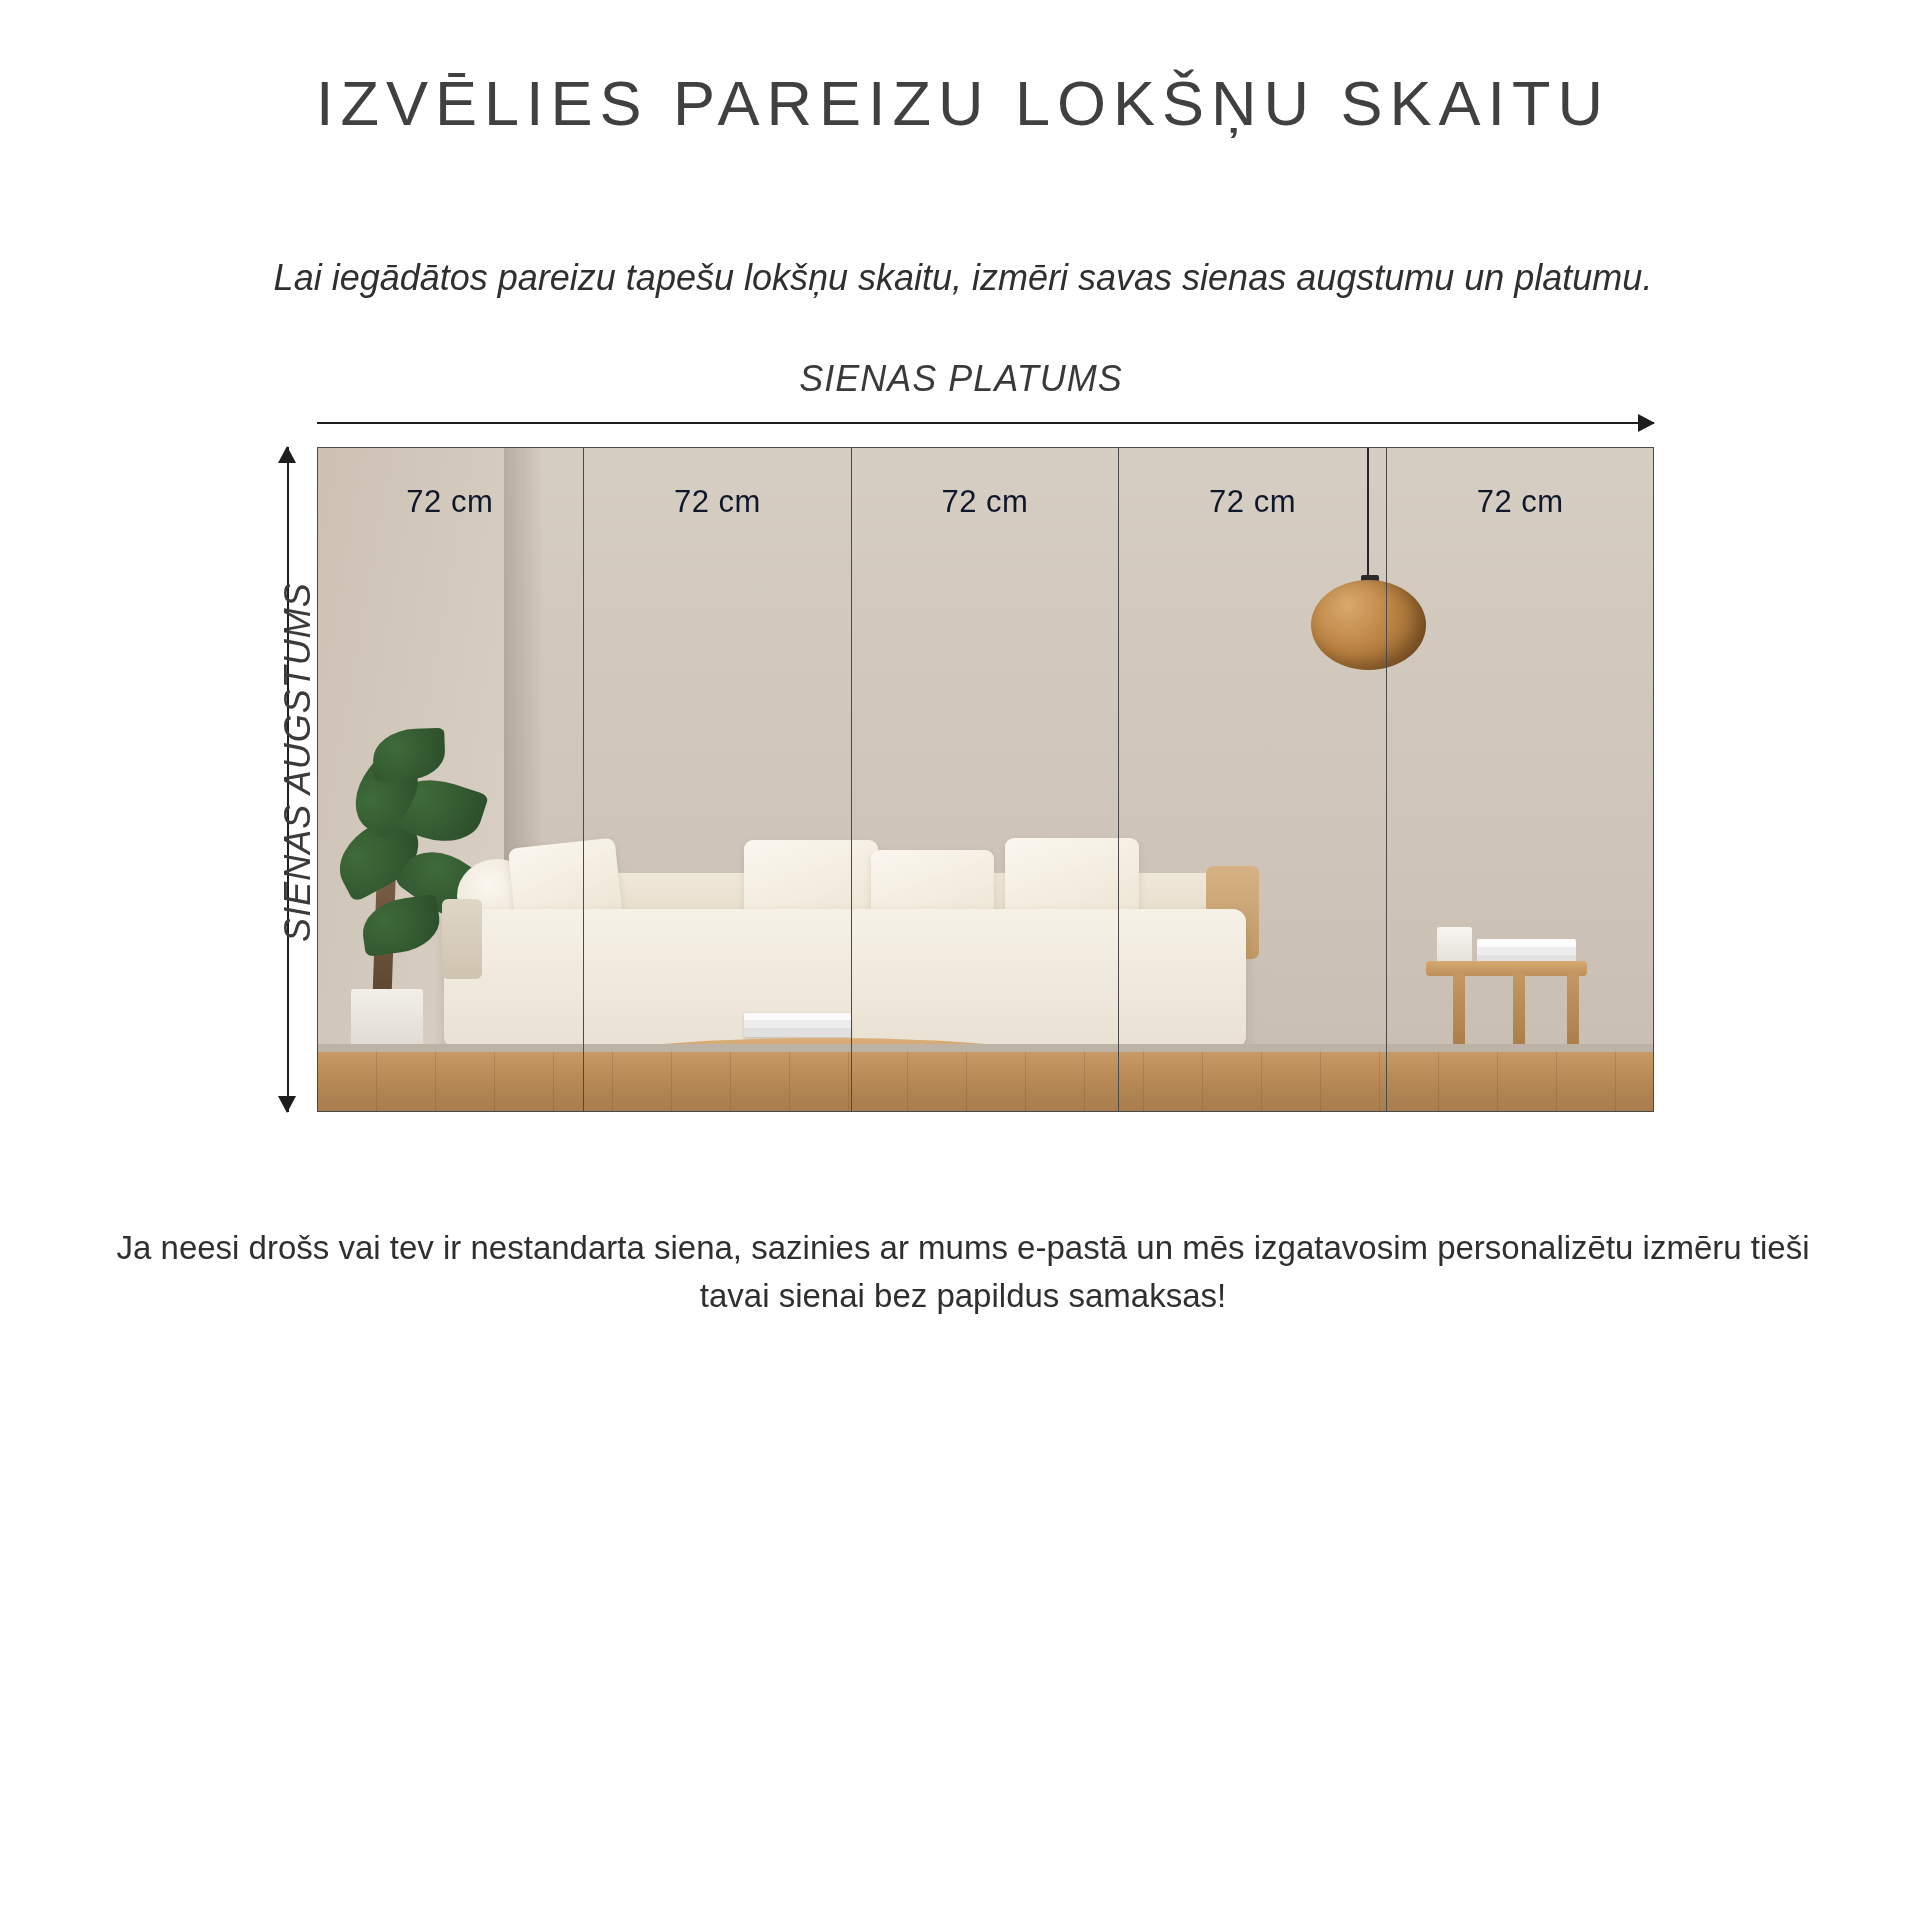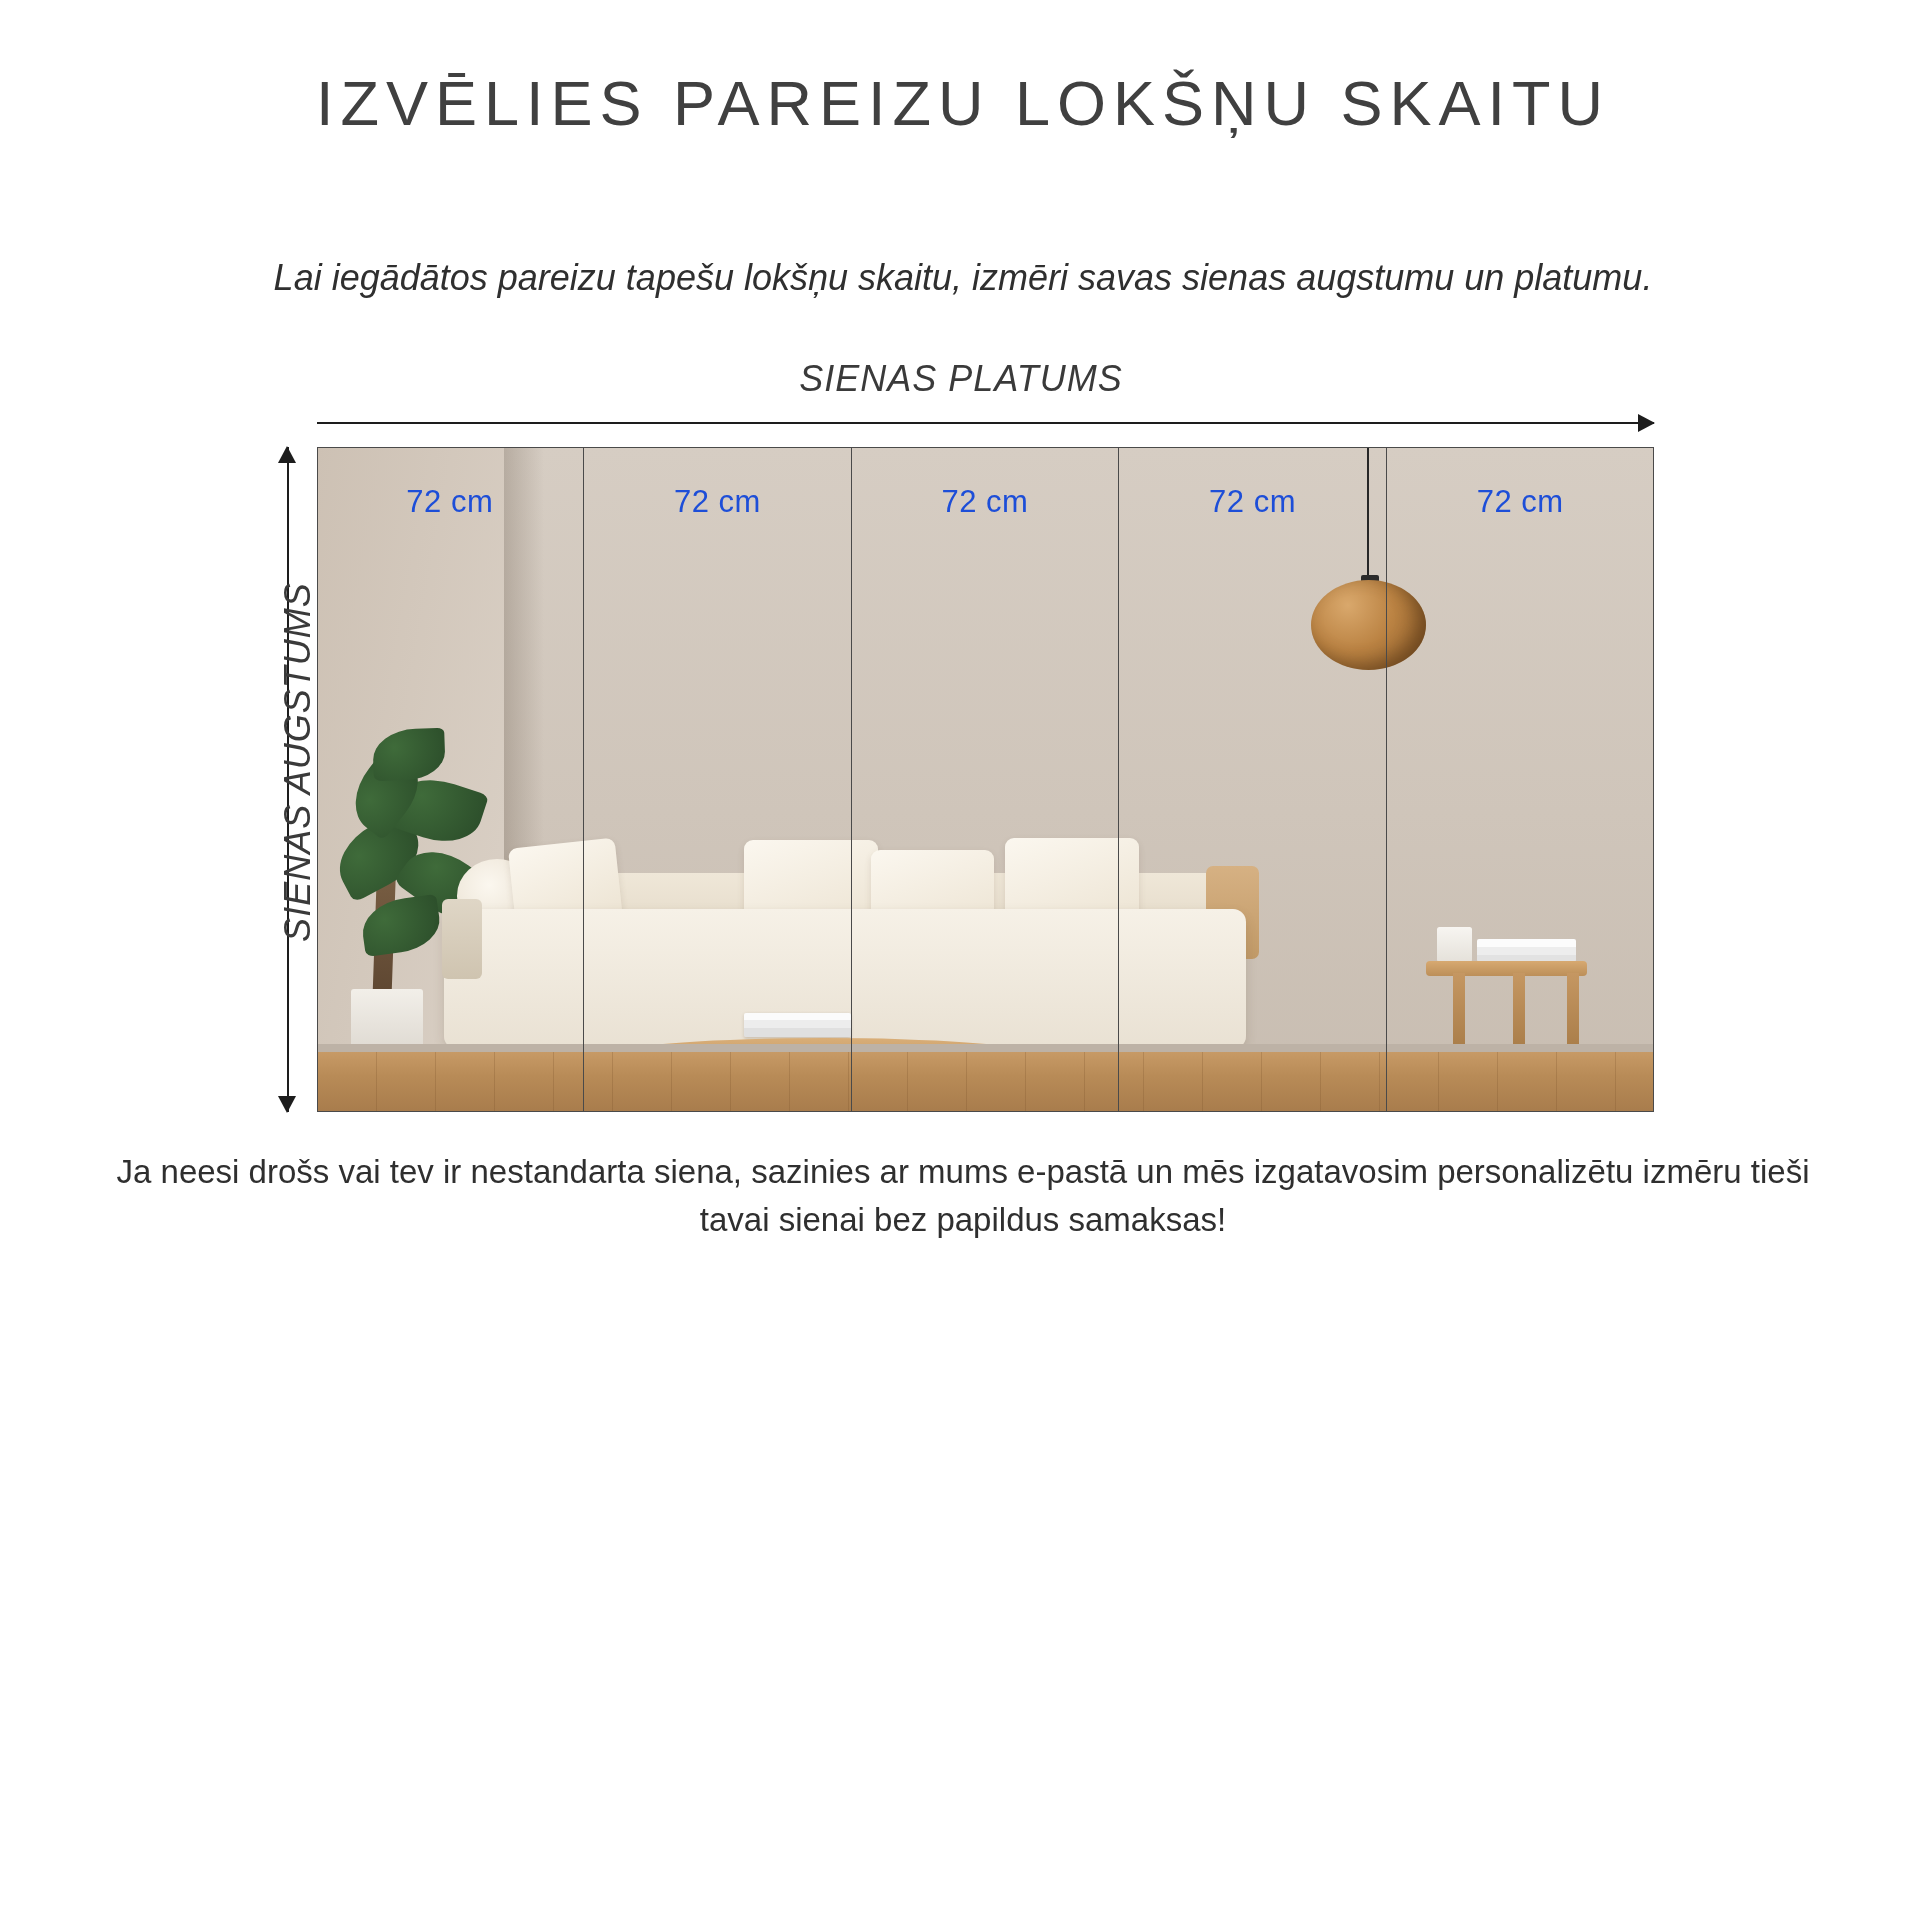--- a/index.html
+++ b/index.html
@@ -254,21 +254,21 @@
     flex:1 1 0;
     border-right:1.5px solid #4a4a4a;
     box-sizing:border-box;
   }
   .panel:last-child{border-right:none;}
   .panel-label{
     position:absolute;
     top:5.5%;left:0;right:0;
     text-align:center;
     font-size:31px;
-    color:#1d4ed8;
+    color:#0f172a;
     letter-spacing:0.5px;
   }
   .scene-border{
     position:absolute;inset:0;
     border:1.5px solid #4a4a4a;
     box-sizing:border-box;
     pointer-events:none;
   }
 
   
@@ -277,21 +277,21 @@
     width:1667px;
     text-align:center;
     font-style:italic;
     font-size:42px;
     line-height:1.42;
     color:#2f2f2f;
   }
   .desc b{font-weight:700;font-style:italic;}
 
   .note{
-    margin-top:36px;
+    margin-top:112px;
     width:1756px;
     text-align:center;
     font-size:33px;
     line-height:1.45;
     color:#2f2f2f;
   }
 </style>
 </head>
 <body>
 

